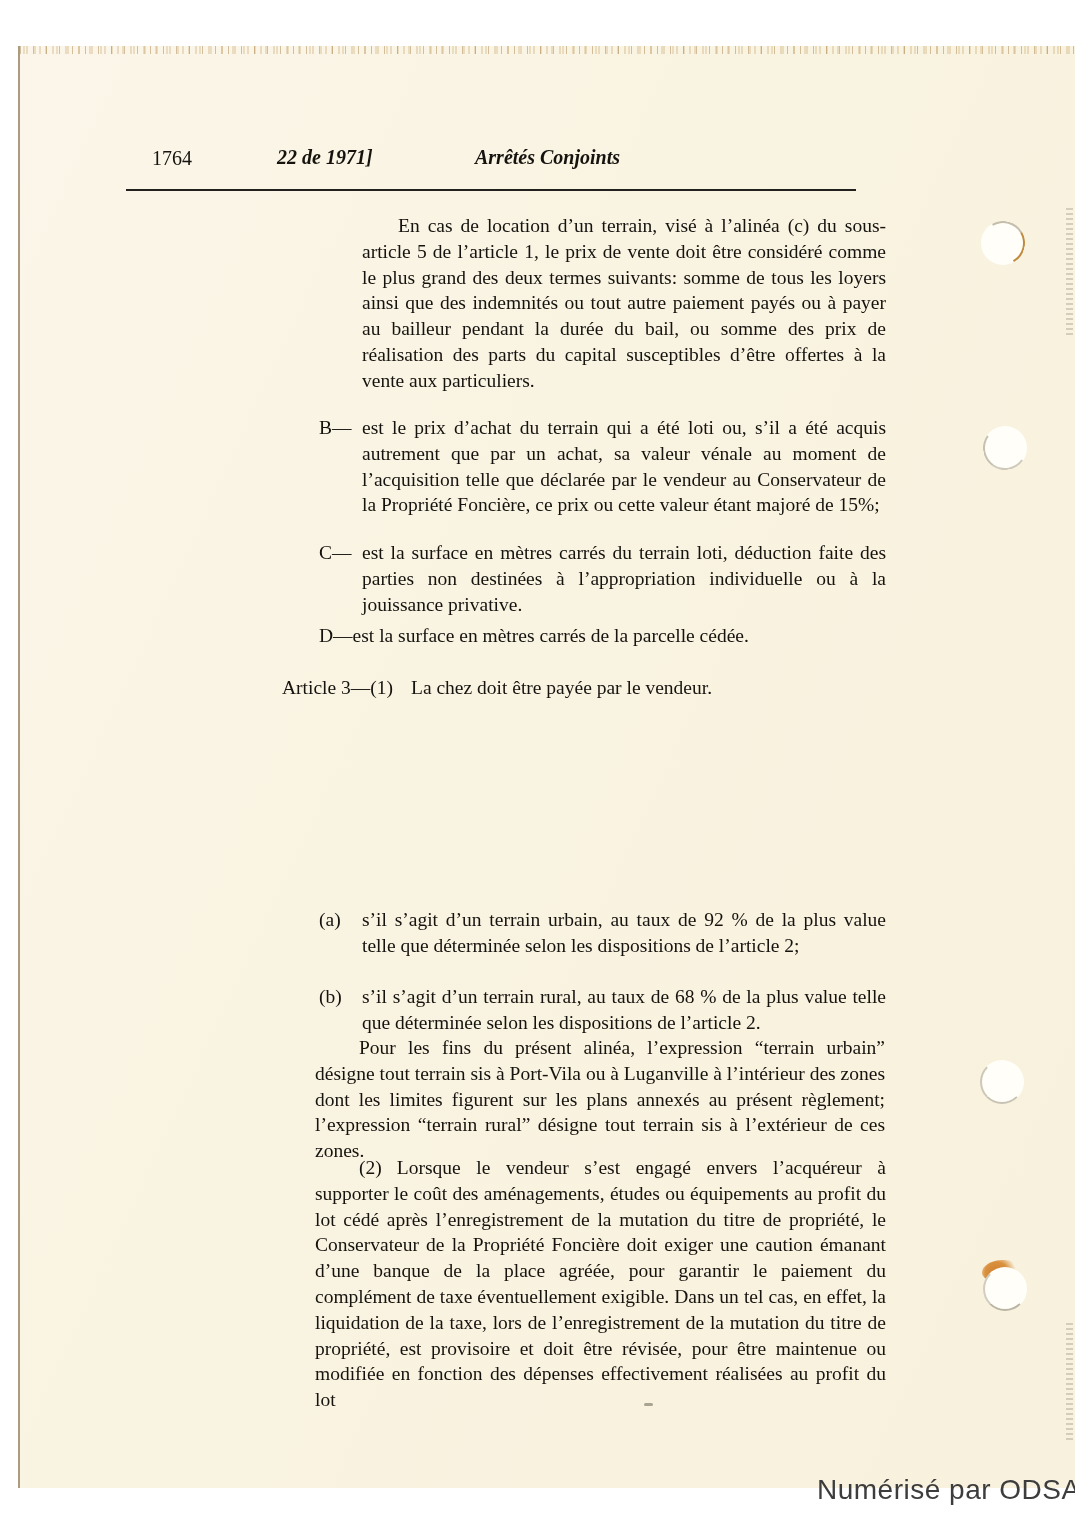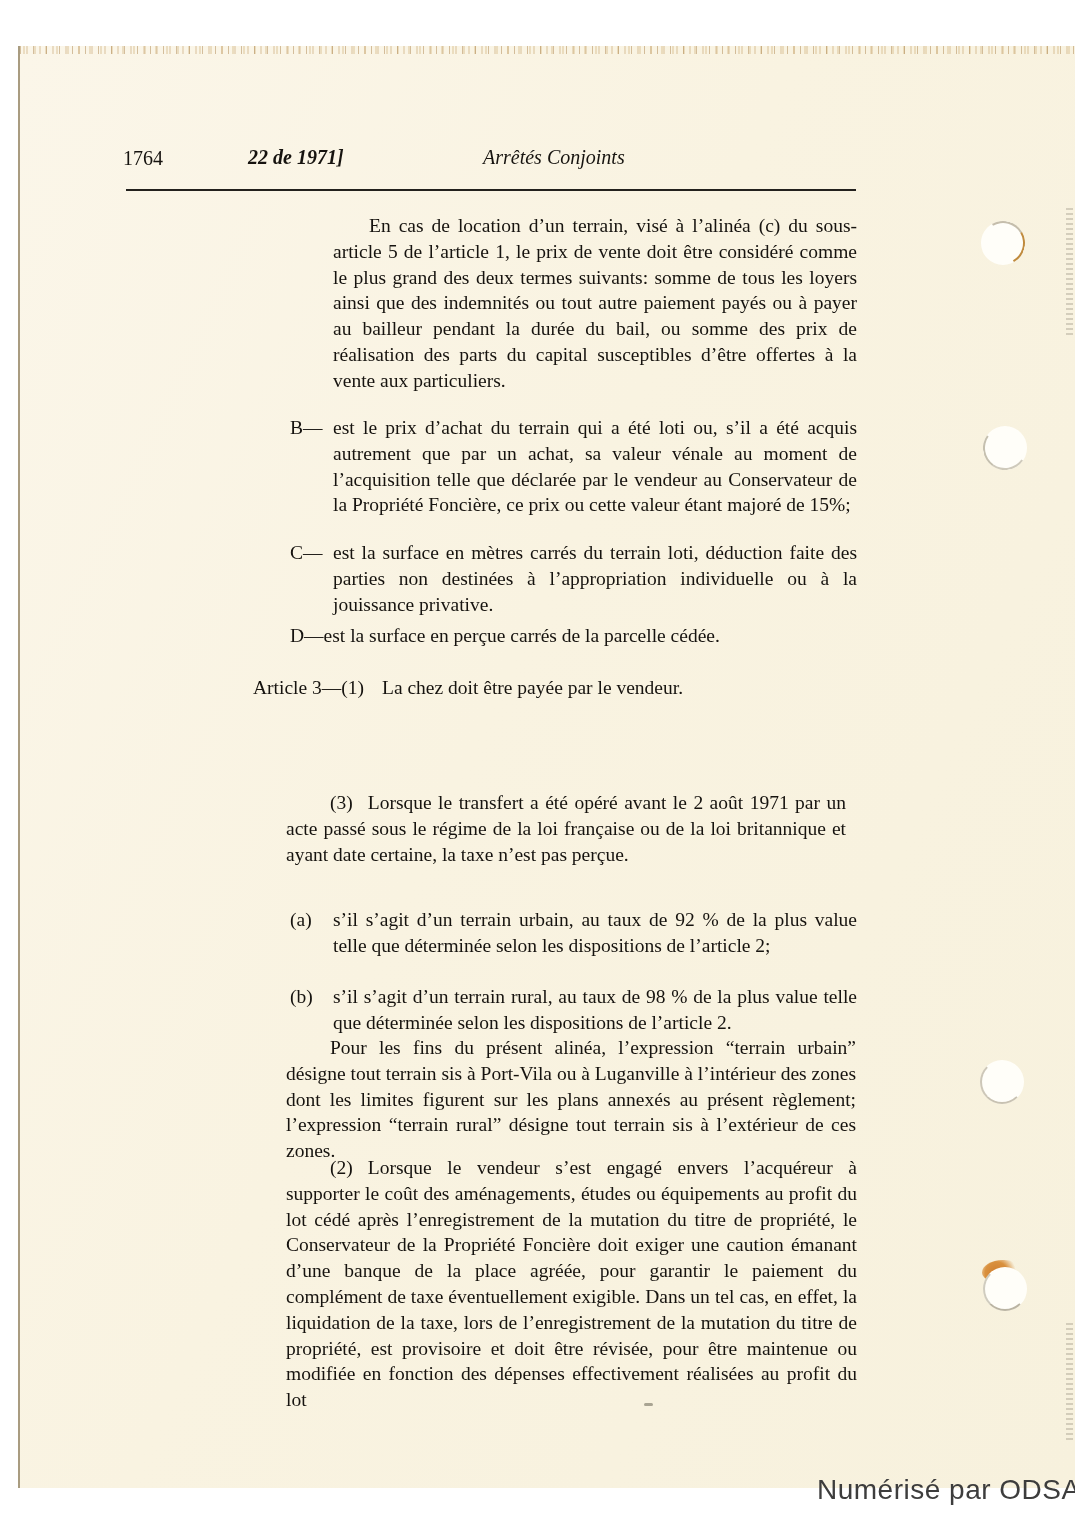--- a/index.html
+++ b/index.html
@@ -21,32 +21,32 @@
   }
   .torn{
     position:absolute;left:0;top:0;width:100%;height:8px;opacity:.85;
     background:
       repeating-linear-gradient(90deg, rgba(150,100,35,.45) 0 1px, rgba(0,0,0,0) 1px 6px, rgba(170,120,50,.25) 6px 8px, rgba(0,0,0,0) 8px 13px),
       repeating-linear-gradient(90deg, rgba(190,150,80,.30) 0 2px, rgba(0,0,0,0) 2px 11px);
     background-position:0 0,3px 2px;
   }
 
   
-  .t{position:absolute;color:#16130f;font-size:19.5px;line-height:25.8px;}
+  .t{position:absolute;color:#16130f;font-size:19.5px;line-height:25.8px;margin-left:29px;}
   .j{text-align:justify;}
   .nowrap{white-space:nowrap;}
   .hang .marker{position:absolute;left:0;top:0;}
   .hang .ht{margin-left:43px;text-align:justify;}
   .ct{margin-left:18px;}
   .ct2{margin-left:15px;}
 
   
   #pageno{left:123px;top:146px;font-size:20px;}
   #ref{left:248px;top:145px;font-size:20px;font-weight:bold;font-style:italic;}
-  #title{left:483px;top:145px;font-size:20px;font-weight:normal;font-style:italic;}
+  #title{left:446px;top:145px;font-size:20px;font-weight:bold;font-style:italic;}
   .rule{position:absolute;left:126px;top:189px;width:730px;height:2px;background:#23211d;}
 
   
   #intro{left:333px;top:213px;width:524px;text-indent:36px;}
   #itemB{left:290px;top:415px;width:567px;}
   #itemC{left:290px;top:540px;width:567px;}
   #itemD{left:290px;top:623px;}
   #a3line{left:253px;top:675px;}
   #a3c2{left:286px;top:707px;width:560px;text-indent:44px;}
   #a3c3{left:286px;top:790px;width:560px;text-indent:44px;}
@@ -107,37 +107,34 @@
 
   <div class="t hang" id="itemB">
     <span class="marker">B—</span>
     <div class="ht">est le prix d’achat du terrain qui a été loti ou, s’il a été acquis autrement que par un achat, sa valeur vénale au moment de l’acquisition telle que déclarée par le vendeur au Conservateur de la Propriété Foncière, ce prix ou cette valeur étant majoré de 15%;</div>
   </div>
   <div class="t hang" id="itemC">
     <span class="marker">C—</span>
     <div class="ht">est la surface en mètres carrés du terrain loti, déduction faite des parties non destinées à l’appropriation individuelle ou à la jouissance privative.</div>
   </div>
   <div class="t nowrap" id="itemD">
-    <span>D—</span><span>est la surface en perçue carrés de la parcelle cédée.</span>
+    <span>D—</span><span>est la surface en mètres carrés de la parcelle cédée.</span>
   </div>
 
   <div class="t nowrap" id="a3line">
     <span>Article 3—(1)</span><span class="ct">La chez doit être payée par le vendeur.</span>
-  </div>
-  <div class="t j" id="a3c3">
-    <span>(3)</span><span class="ct2">Lorsque le transfert a été opéré avant le 2 août 1971 par un acte passé sous le régime de la loi française ou de la loi britannique et ayant date certaine, la taxe n’est pas perçue.</span>
   </div>
 
   <div class="t hang" id="itemA4a">
     <span class="marker">(a)</span>
     <div class="ht">s’il s’agit d’un terrain urbain, au taux de 92 % de la plus value telle que déterminée selon les dispositions de l’article 2;</div>
   </div>
   <div class="t hang" id="itemA4b">
     <span class="marker">(b)</span>
-    <div class="ht">s’il s’agit d’un terrain rural, au taux de 98 % de la plus value telle que déterminée selon les dispositions de l’article 2.</div>
+    <div class="ht">s’il s’agit d’un terrain rural, au taux de 68 % de la plus value telle que déterminée selon les dispositions de l’article 2.</div>
   </div>
   <div class="t j" id="zones">Pour les fins du présent alinéa, l’expression “terrain urbain” désigne tout terrain sis à Port-Vila ou à Luganville à l’intérieur des zones dont les limites figurent sur les plans annexés au présent règlement; l’expression “terrain rural” désigne tout terrain sis à l’extérieur de ces zones.</div>
   <div class="t j" id="a4c2">
     <span>(2)</span><span class="ct2">Lorsque le vendeur s’est engagé envers l’acquéreur à supporter le coût des aménagements, études ou équipements au profit du lot cédé après l’enregistrement de la mutation du titre de propriété, le Conservateur de la Propriété Foncière doit exiger une caution émanant d’une banque de la place agréée, pour garantir le paiement du complément de taxe éventuellement exigible. Dans un tel cas, en effet, la liquidation de la taxe, lors de l’enregistrement de la mutation du titre de propriété, est provisoire et doit être révisée, pour être maintenue ou modifiée en fonction des dépenses effectivement réalisées au profit du lot</span>
   </div>
 
   <div class="stain"></div>
   <div class="hole" id="hole1"></div>
   <div class="hole" id="hole2"></div>
   <div class="hole" id="hole3"></div>

